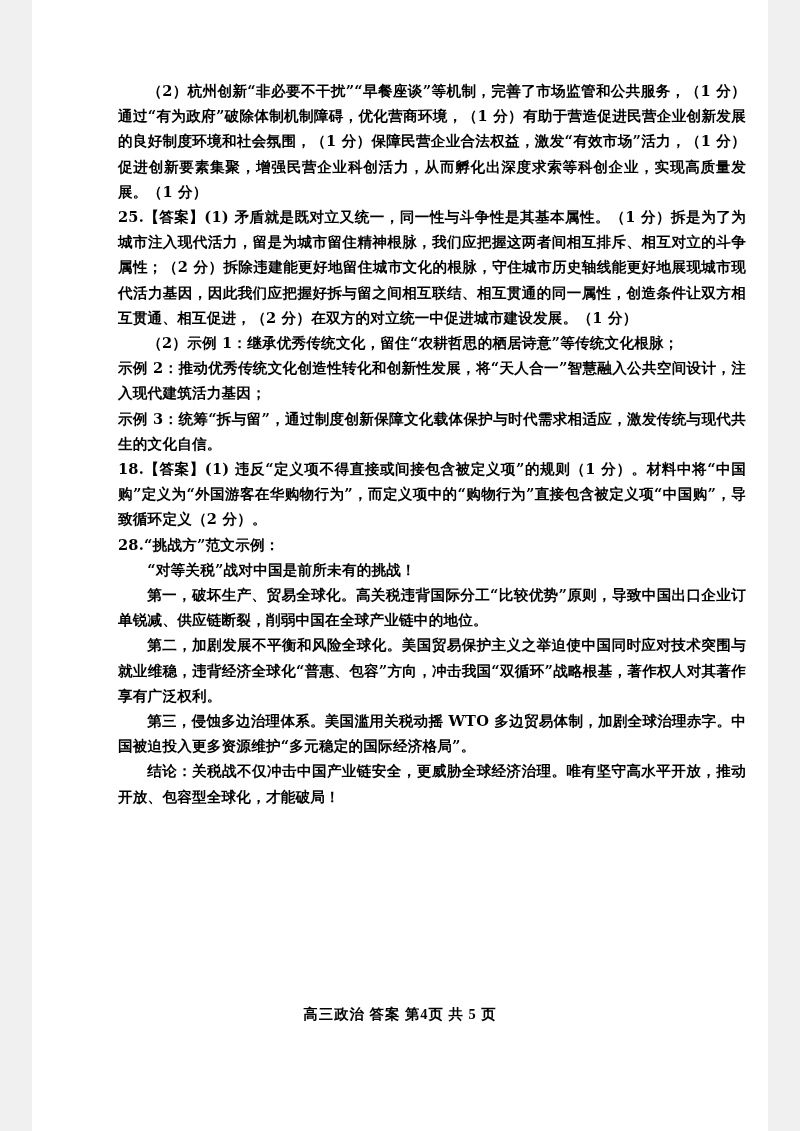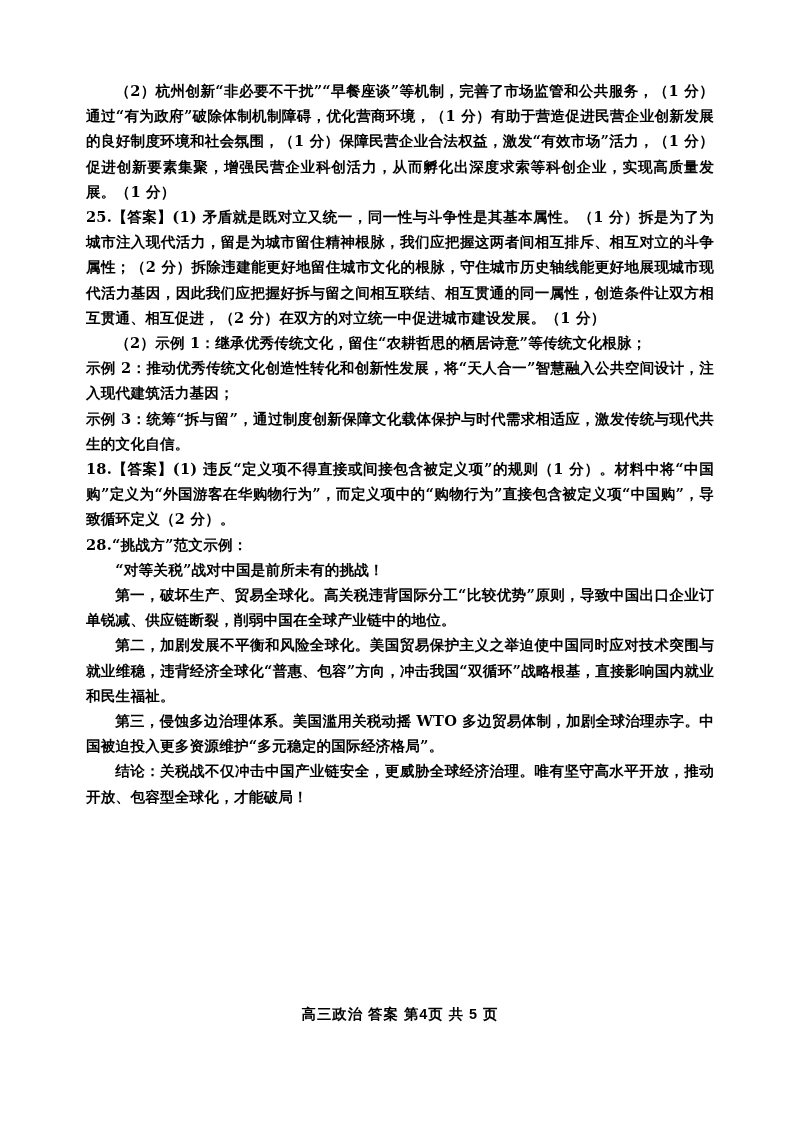--- a/index.html
+++ b/index.html
@@ -1,21 +1,21 @@
 <!DOCTYPE html>
 <html><head>
 <meta charset="utf-8">
 <style>
   html, body {
     margin: 0;
     padding: 0;
     background: #f0f0f0;
   }
   .page {
-    width: 800px;
+    width: 736px;
     height: 1131px;
     background: #ffffff;
     margin: 0 auto;
     position: relative;
     box-sizing: border-box;
     font-family: "DejaVu Serif", "Liberation Serif", serif;
     color: #000000;
     overflow: hidden;
   }
   .content {
@@ -37,21 +37,21 @@
   .noind { text-indent: 0; }
   .footer {
     position: absolute;
     left: 0;
     right: 0;
     top: 1005px;
     text-align: center;
     font-size: 14.4px;
     font-weight: 600;
     letter-spacing: 1px;
-    font-family: Liberation Sans, sans-serif;
+    font-family: Liberation Serif, serif;
   }
   .footer-rule {
     position: absolute;
     left: 86px;
     width: 628px;
     top: 996px;
     height: 0;
     border-top: 0px solid #000;
   }
 </style>
@@ -63,21 +63,21 @@
   <div class="content">
     <p class="ind2">（2）杭州创新“非必要不干扰”“早餐座谈”等机制，完善了市场监管和公共服务，（1 分）通过“有为政府”破除体制机制障碍，优化营商环境，（1 分）有助于营造促进民营企业创新发展的良好制度环境和社会氛围，（1 分）保障民营企业合法权益，激发“有效市场”活力，（1 分）促进创新要素集聚，增强民营企业科创活力，从而孵化出深度求索等科创企业，实现高质量发展。（1 分）</p>
     <p class="noind">25.【答案】(1) 矛盾就是既对立又统一，同一性与斗争性是其基本属性。（1 分）拆是为了为城市注入现代活力，留是为城市留住精神根脉，我们应把握这两者间相互排斥、相互对立的斗争属性；（2 分）拆除违建能更好地留住城市文化的根脉，守住城市历史轴线能更好地展现城市现代活力基因，因此我们应把握好拆与留之间相互联结、相互贯通的同一属性，创造条件让双方相互贯通、相互促进，（2 分）在双方的对立统一中促进城市建设发展。（1 分）</p>
     <p class="ind2">（2）示例 1：继承优秀传统文化，留住“农耕哲思的栖居诗意”等传统文化根脉；</p>
     <p class="noind">示例 2：推动优秀传统文化创造性转化和创新性发展，将“天人合一”智慧融入公共空间设计，注入现代建筑活力基因；</p>
     <p class="noind">示例 3：统筹“拆与留”，通过制度创新保障文化载体保护与时代需求相适应，激发传统与现代共生的文化自信。</p>
     <p class="noind">18.【答案】(1) 违反“定义项不得直接或间接包含被定义项”的规则（1 分）。材料中将“中国购”定义为“外国游客在华购物行为”，而定义项中的“购物行为”直接包含被定义项“中国购”，导致循环定义（2 分）。</p>
     <p class="noind">28.“挑战方”范文示例：</p>
     <p class="ind2">“对等关税”战对中国是前所未有的挑战！</p>
     <p class="ind2">第一，破坏生产、贸易全球化。高关税违背国际分工“比较优势”原则，导致中国出口企业订单锐减、供应链断裂，削弱中国在全球产业链中的地位。</p>
-    <p class="ind2">第二，加剧发展不平衡和风险全球化。美国贸易保护主义之举迫使中国同时应对技术突围与就业维稳，违背经济全球化“普惠、包容”方向，冲击我国“双循环”战略根基，直接影响国内就业和民生福祉。</p>
+    <p class="ind2">第二，加剧发展不平衡和风险全球化。美国贸易保护主义之举迫使中国同时应对技术突围与就业维稳，违背经济全球化“普惠、包容”方向，冲击我国“双循环”战略根基，著作权人对其著作享有广泛权利。</p>
     <p class="ind2">第三，侵蚀多边治理体系。美国滥用关税动摇 WTO 多边贸易体制，加剧全球治理赤字。中国被迫投入更多资源维护“多元稳定的国际经济格局”。</p>
     <p class="ind2">结论：关税战不仅冲击中国产业链安全，更威胁全球经济治理。唯有坚守高水平开放，推动开放、包容型全球化，才能破局！</p>
   </div>
 
   <div class="footer-rule"></div>
   <div class="footer">高三政治  答案  第4页  共 5 页</div>
 
 </div>
 
 </body></html>

